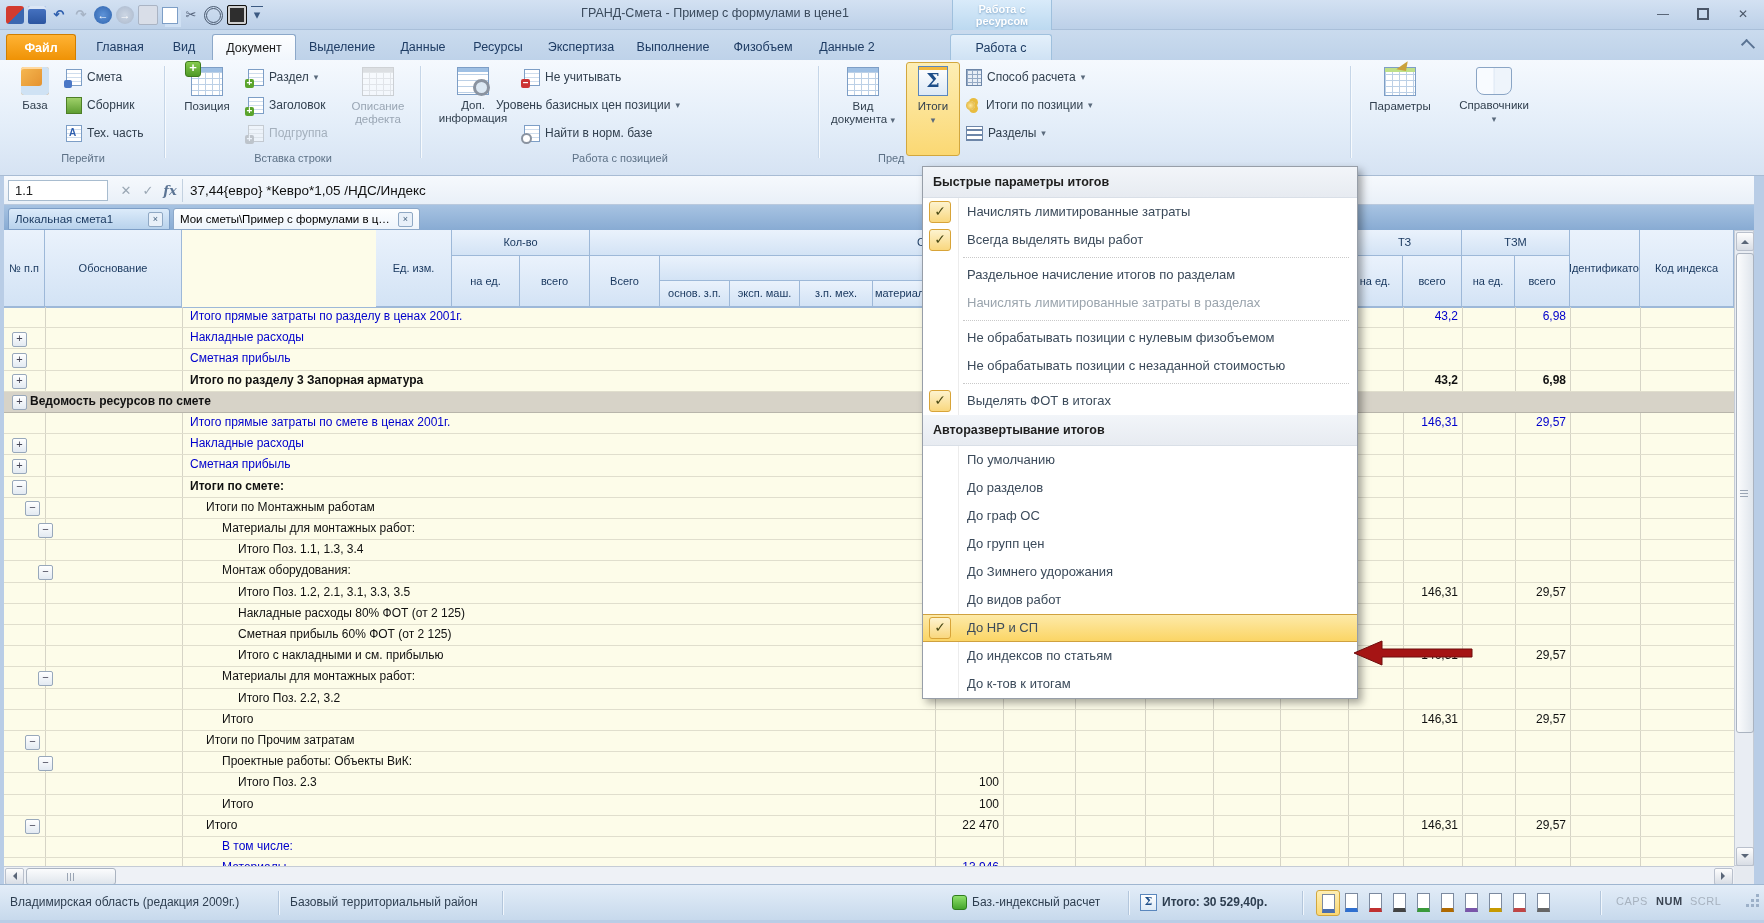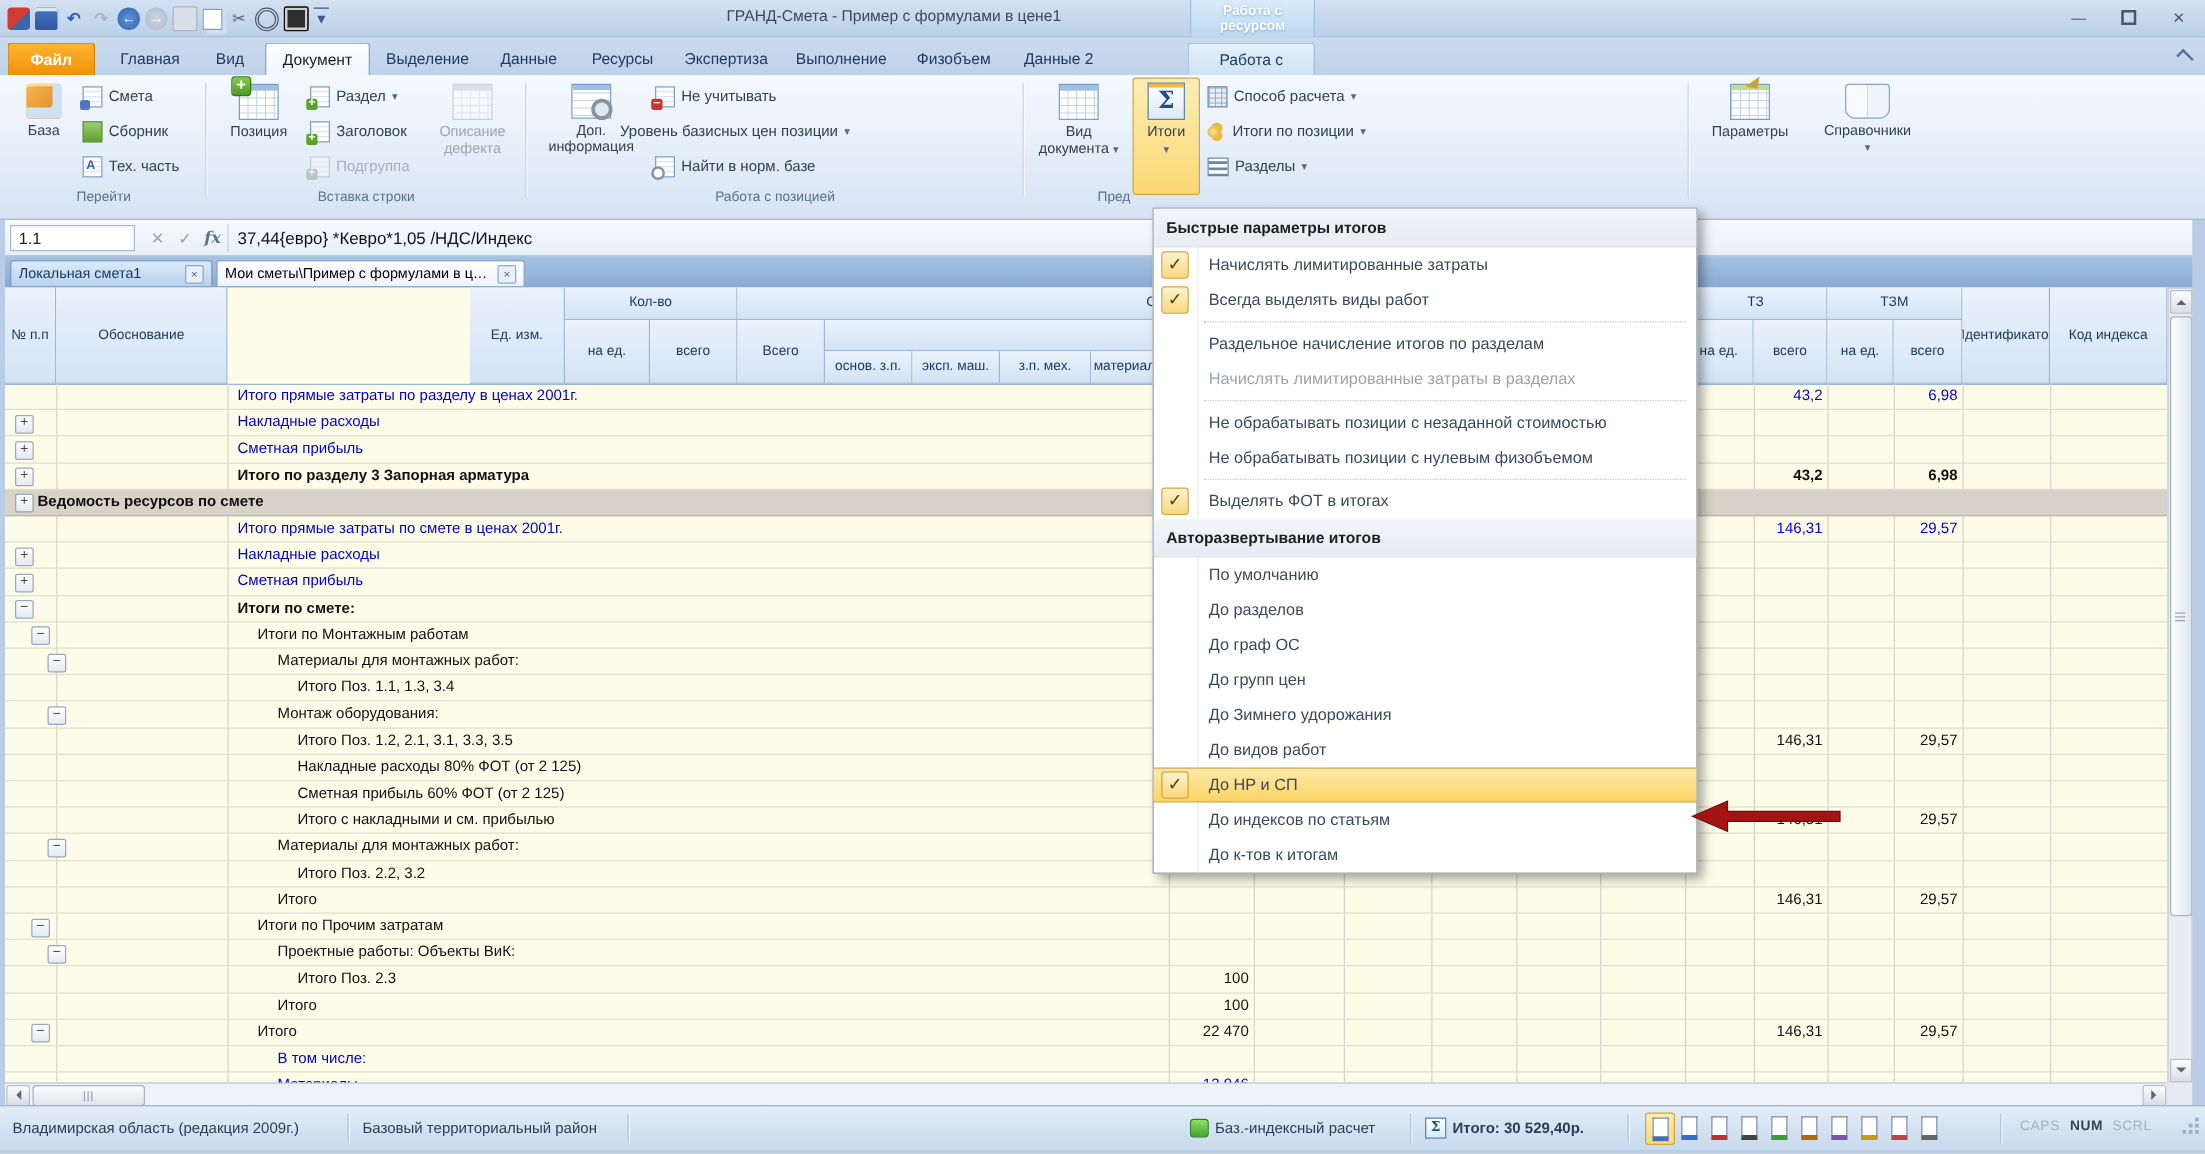--- a/index.html
+++ b/index.html
@@ -581,24 +581,24 @@
     </div>
     <div class="ms"></div>
     <div class="mi">
       <span class="lbl">Раздельное начисление итогов по разделам</span>
     </div>
     <div class="mi dis">
       <span class="lbl">Начислять лимитированные затраты в разделах</span>
     </div>
     <div class="ms"></div>
     <div class="mi">
+      <span class="lbl">Не обрабатывать позиции с нулевым физобъемом</span>
+    </div>
+    <div class="mi">
       <span class="lbl">Не обрабатывать позиции с незаданной стоимостью</span>
-    </div>
-    <div class="mi">
-      <span class="lbl">Не обрабатывать позиции с нулевым физобъемом</span>
     </div>
     <div class="ms"></div>
     <div class="mi">
       <span class="mcheck">✓</span>
       <span class="lbl">Выделять ФОТ в итогах</span>
     </div>
     <div class="mh">Авторазвертывание итогов</div>
     <div class="mi">
       <span class="lbl">По умолчанию</span>
     </div>

